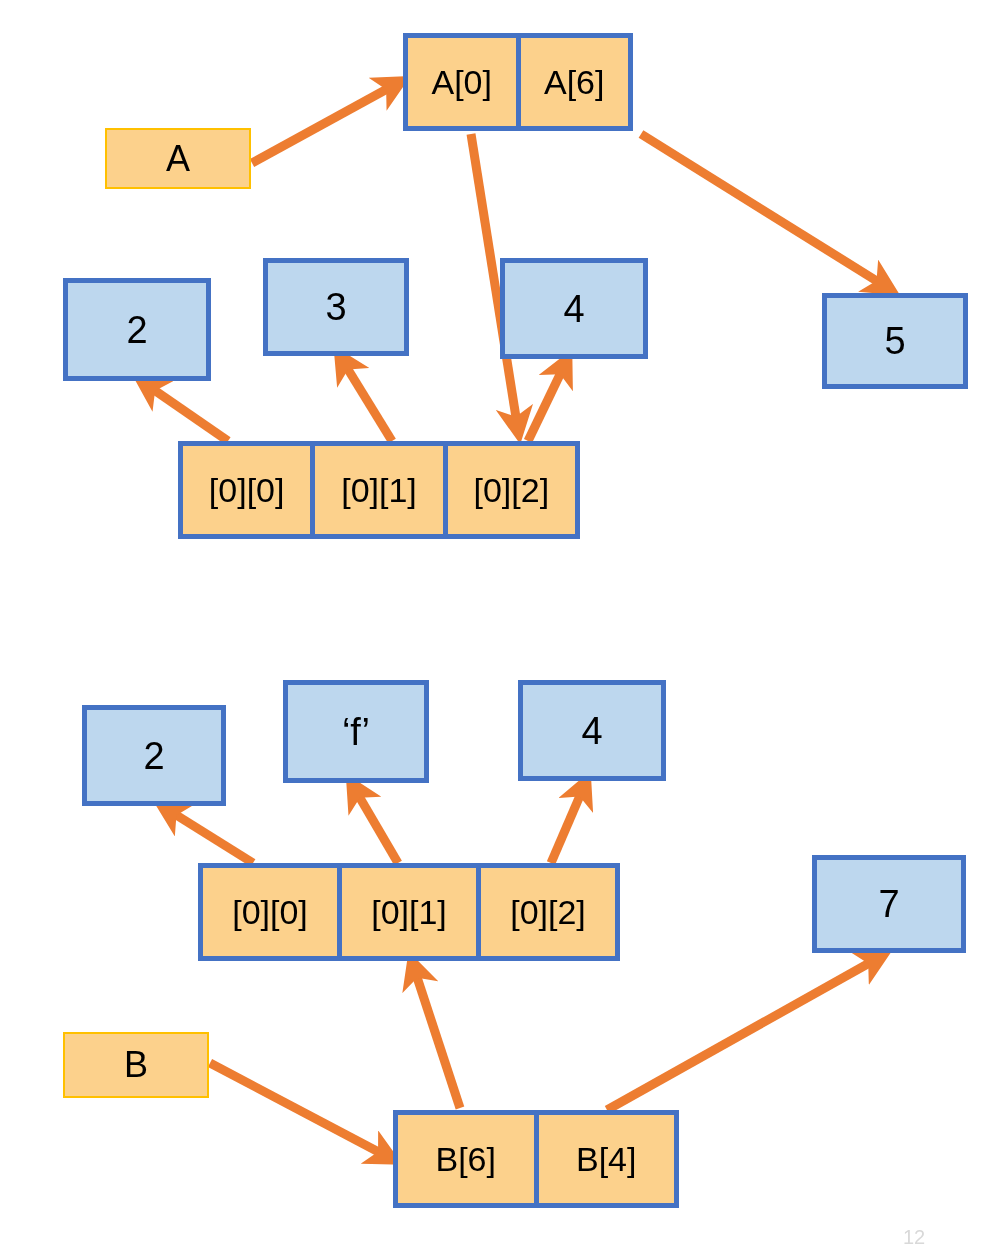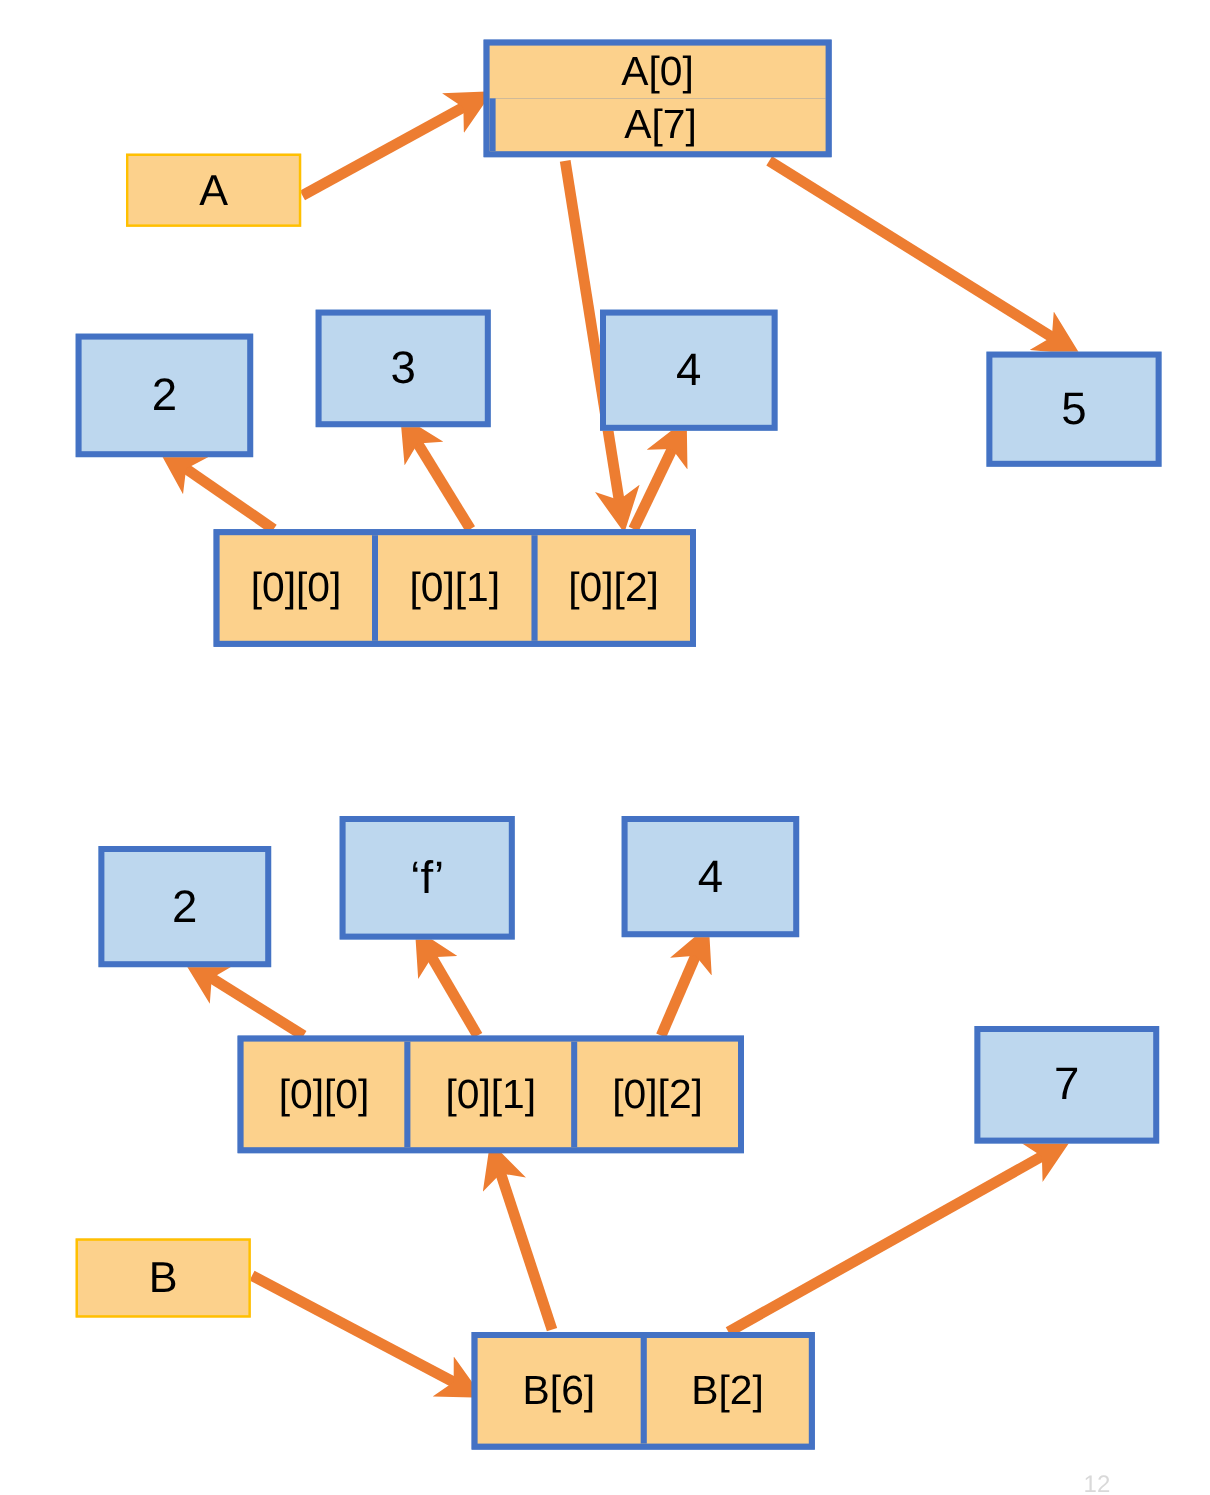--- a/index.html
+++ b/index.html
@@ -105,23 +105,23 @@
 
     <line x1="551" y1="863" x2="585" y2="784" stroke="#ED7D31" stroke-width="9" marker-end="url(#ah)"></line>
 
     <line x1="210" y1="1063" x2="390" y2="1158" stroke="#ED7D31" stroke-width="9" marker-end="url(#ah)"></line>
 
     <line x1="460" y1="1108" x2="413" y2="965" stroke="#ED7D31" stroke-width="9" marker-end="url(#ah)"></line>
 
     <line x1="607" y1="1110" x2="880" y2="957" stroke="#ED7D31" stroke-width="9" marker-end="url(#ah)"></line>
   </svg>
 
-  <div class="arr" style="left:403px; top:33px; width:290px; height:98px;flex-direction:column;">
+  <div class="arr" style="left:403px; top:33px; width:230px; height:98px;">
     <div class="cell" style="flex:1 1 0;">A[0]</div>
-    <div class="cell" style="flex:1 1 0;">A[7]</div>
+    <div class="cell" style="flex:1 1 0;">A[6]</div>
   </div>
 
   <div class="node ptr" style="left:105px; top:128px; width:146px; height:61px;">A</div>
 
   <div class="node val" style="left:63px; top:278px; width:148px; height:103px;">2</div>
 
   <div class="node val" style="left:263px; top:258px; width:146px; height:98px;">3</div>
 
   <div class="node val" style="left:500px; top:258px; width:148px; height:101px;">4</div>
 
@@ -144,18 +144,18 @@
   <div class="arr" style="left:198px; top:863px; width:422px; height:98px;">
     <div class="cell" style="flex:1 1 0;">[0][0]</div>
     <div class="cell" style="flex:1 1 0;">[0][1]</div>
     <div class="cell" style="flex:1 1 0;">[0][2]</div>
   </div>
 
   <div class="node ptr" style="left:63px; top:1032px; width:146px; height:66px;">B</div>
 
   <div class="arr" style="left:393px; top:1110px; width:286px; height:98px;">
     <div class="cell" style="flex:1 1 0;">B[6]</div>
-    <div class="cell" style="flex:1 1 0;">B[2]</div>
+    <div class="cell" style="flex:1 1 0;">B[4]</div>
   </div>
 
   <div class="pagenum" style="left:903px; top:1226px;">12</div>
 
 </div>
 
 </body></html>

